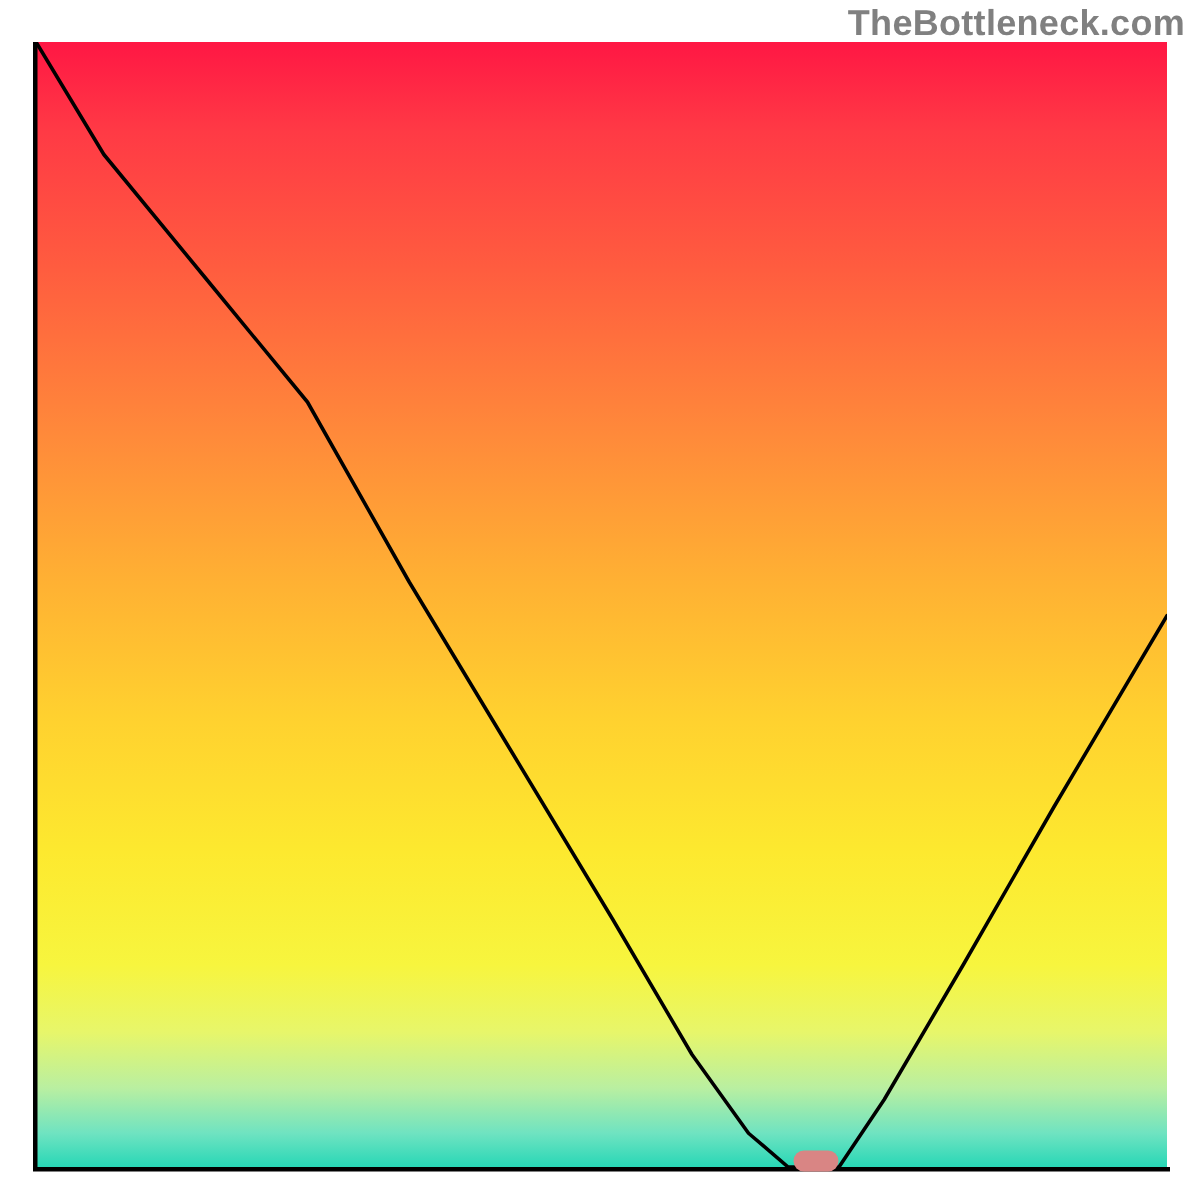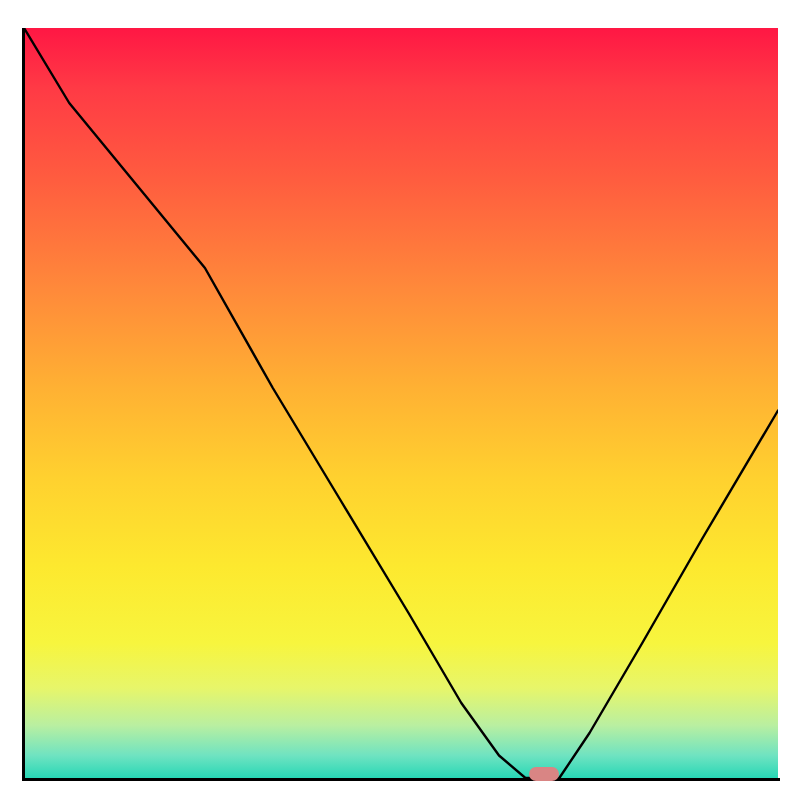--- a/index.html
+++ b/index.html
@@ -77,20 +77,21 @@
     background: #d98584;
     border-radius: 7px;
     z-index: 6;
     transform: translate(-50%, -50%);
   }
 </style>
 </head>
 <body>
 
 <div class="chart-container">
+  <div class="watermark">TheBottleneck.com</div>
 
   <div class="plot-area"></div>
 
   <div class="axis-left"></div>
   <div class="axis-bottom"></div>
 
   <svg class="curve" viewBox="0 0 754 750" preserveAspectRatio="none">
     <path d="M0.00 0.00 L45.24 75.00 L113.10 157.50 L180.96 240.00 L248.82 360.00 L316.68 472.50 L384.54 585.00 L437.32 675.00 L475.02 727.50 L501.41 750.00 L520.26 750.00 L535.34 750.00 L565.50 705.00 L618.28 615.00 L678.60 510.00 L754.00 382.50" id="curve-path" fill="none" stroke="#000" stroke-width="2.4" stroke-linejoin="round" stroke-linecap="round"></path>
   </svg>
 

